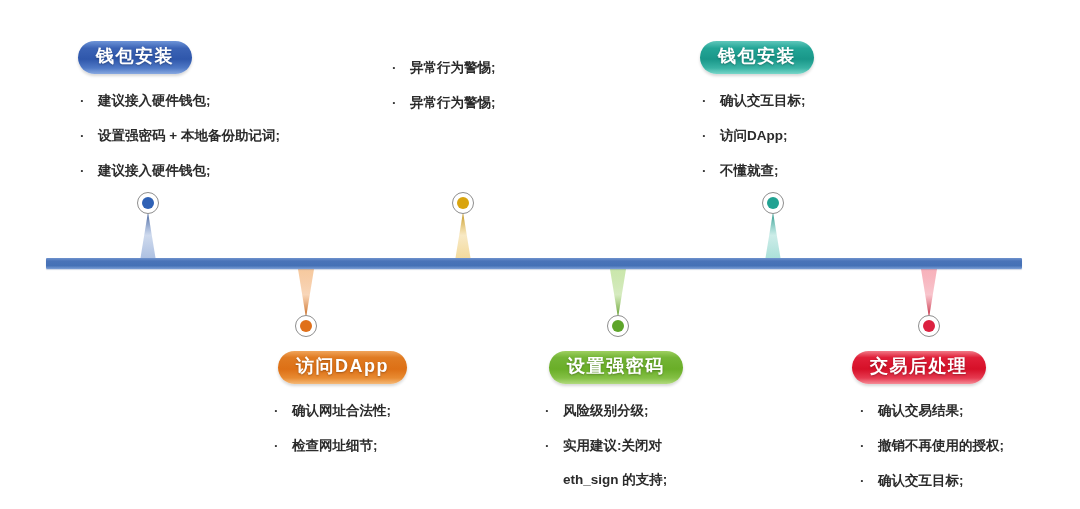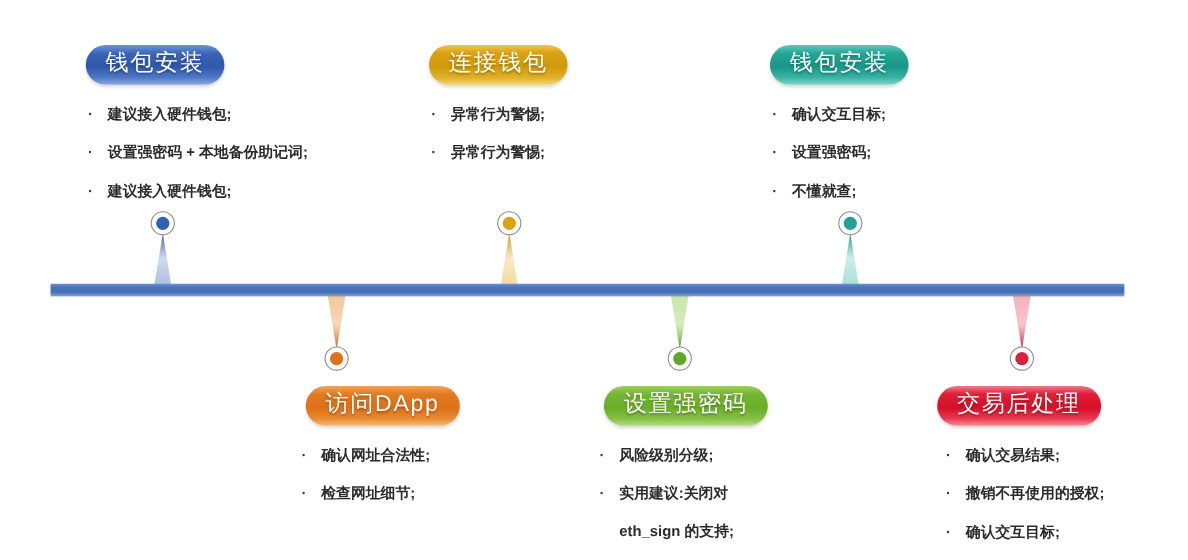--- a/index.html
+++ b/index.html
@@ -38,22 +38,22 @@
   .stage {
     position: absolute;
   }
 
   
   .badge {
     display: inline-block;
     border-radius: 22px;
     padding: 6px 18px 8px 18px;
     color: #ffffff;
-    font-size: 21px;
-    font-weight: normal;
+    font-size: 18px;
+    font-weight: bold;
     letter-spacing: 1.5px;
     line-height: 1.05;
     white-space: nowrap;
     text-shadow: 0 1px 2px rgba(0,0,0,0.28);
     box-shadow: 0 2px 3px rgba(0,0,0,0.16);
   }
 
   .badge-blue {
     background: linear-gradient(to bottom, #6d94d8 0%, #3b63b5 22%, #2f57ab 55%, #4f79c6 82%, #89a9e0 100%);
   }
@@ -221,21 +221,20 @@
         <span class="dot-mark">·</span>
         <span>建议接入硬件钱包;</span>
       </li>
     </ul>
   </div>
   <div class="node" style="left:137px; top:192px;">
     <div class="core core-blue"></div>
   </div>
 
   <div class="stage" style="left:390px; top:41px;">
-    <div class="badge badge-gold">连接钱包</div>
     <ul class="bullets" style="margin-top:17px;">
       <li>
         <span class="dot-mark">·</span>
         <span>异常行为警惕;</span>
       </li>
       <li>
         <span class="dot-mark">·</span>
         <span>异常行为警惕;</span>
       </li>
     </ul>
@@ -246,21 +245,21 @@
 
   <div class="stage" style="left:700px; top:41px;">
     <div class="badge badge-teal">钱包安装</div>
     <ul class="bullets" style="margin-top:17px;">
       <li>
         <span class="dot-mark">·</span>
         <span>确认交互目标;</span>
       </li>
       <li>
         <span class="dot-mark">·</span>
-        <span>设置强密码;</span>
+        <span>访问DApp;</span>
       </li>
       <li>
         <span class="dot-mark">·</span>
         <span>不懂就查;</span>
       </li>
     </ul>
   </div>
   <div class="node" style="left:762px; top:192px;">
     <div class="core core-teal"></div>
   </div>

